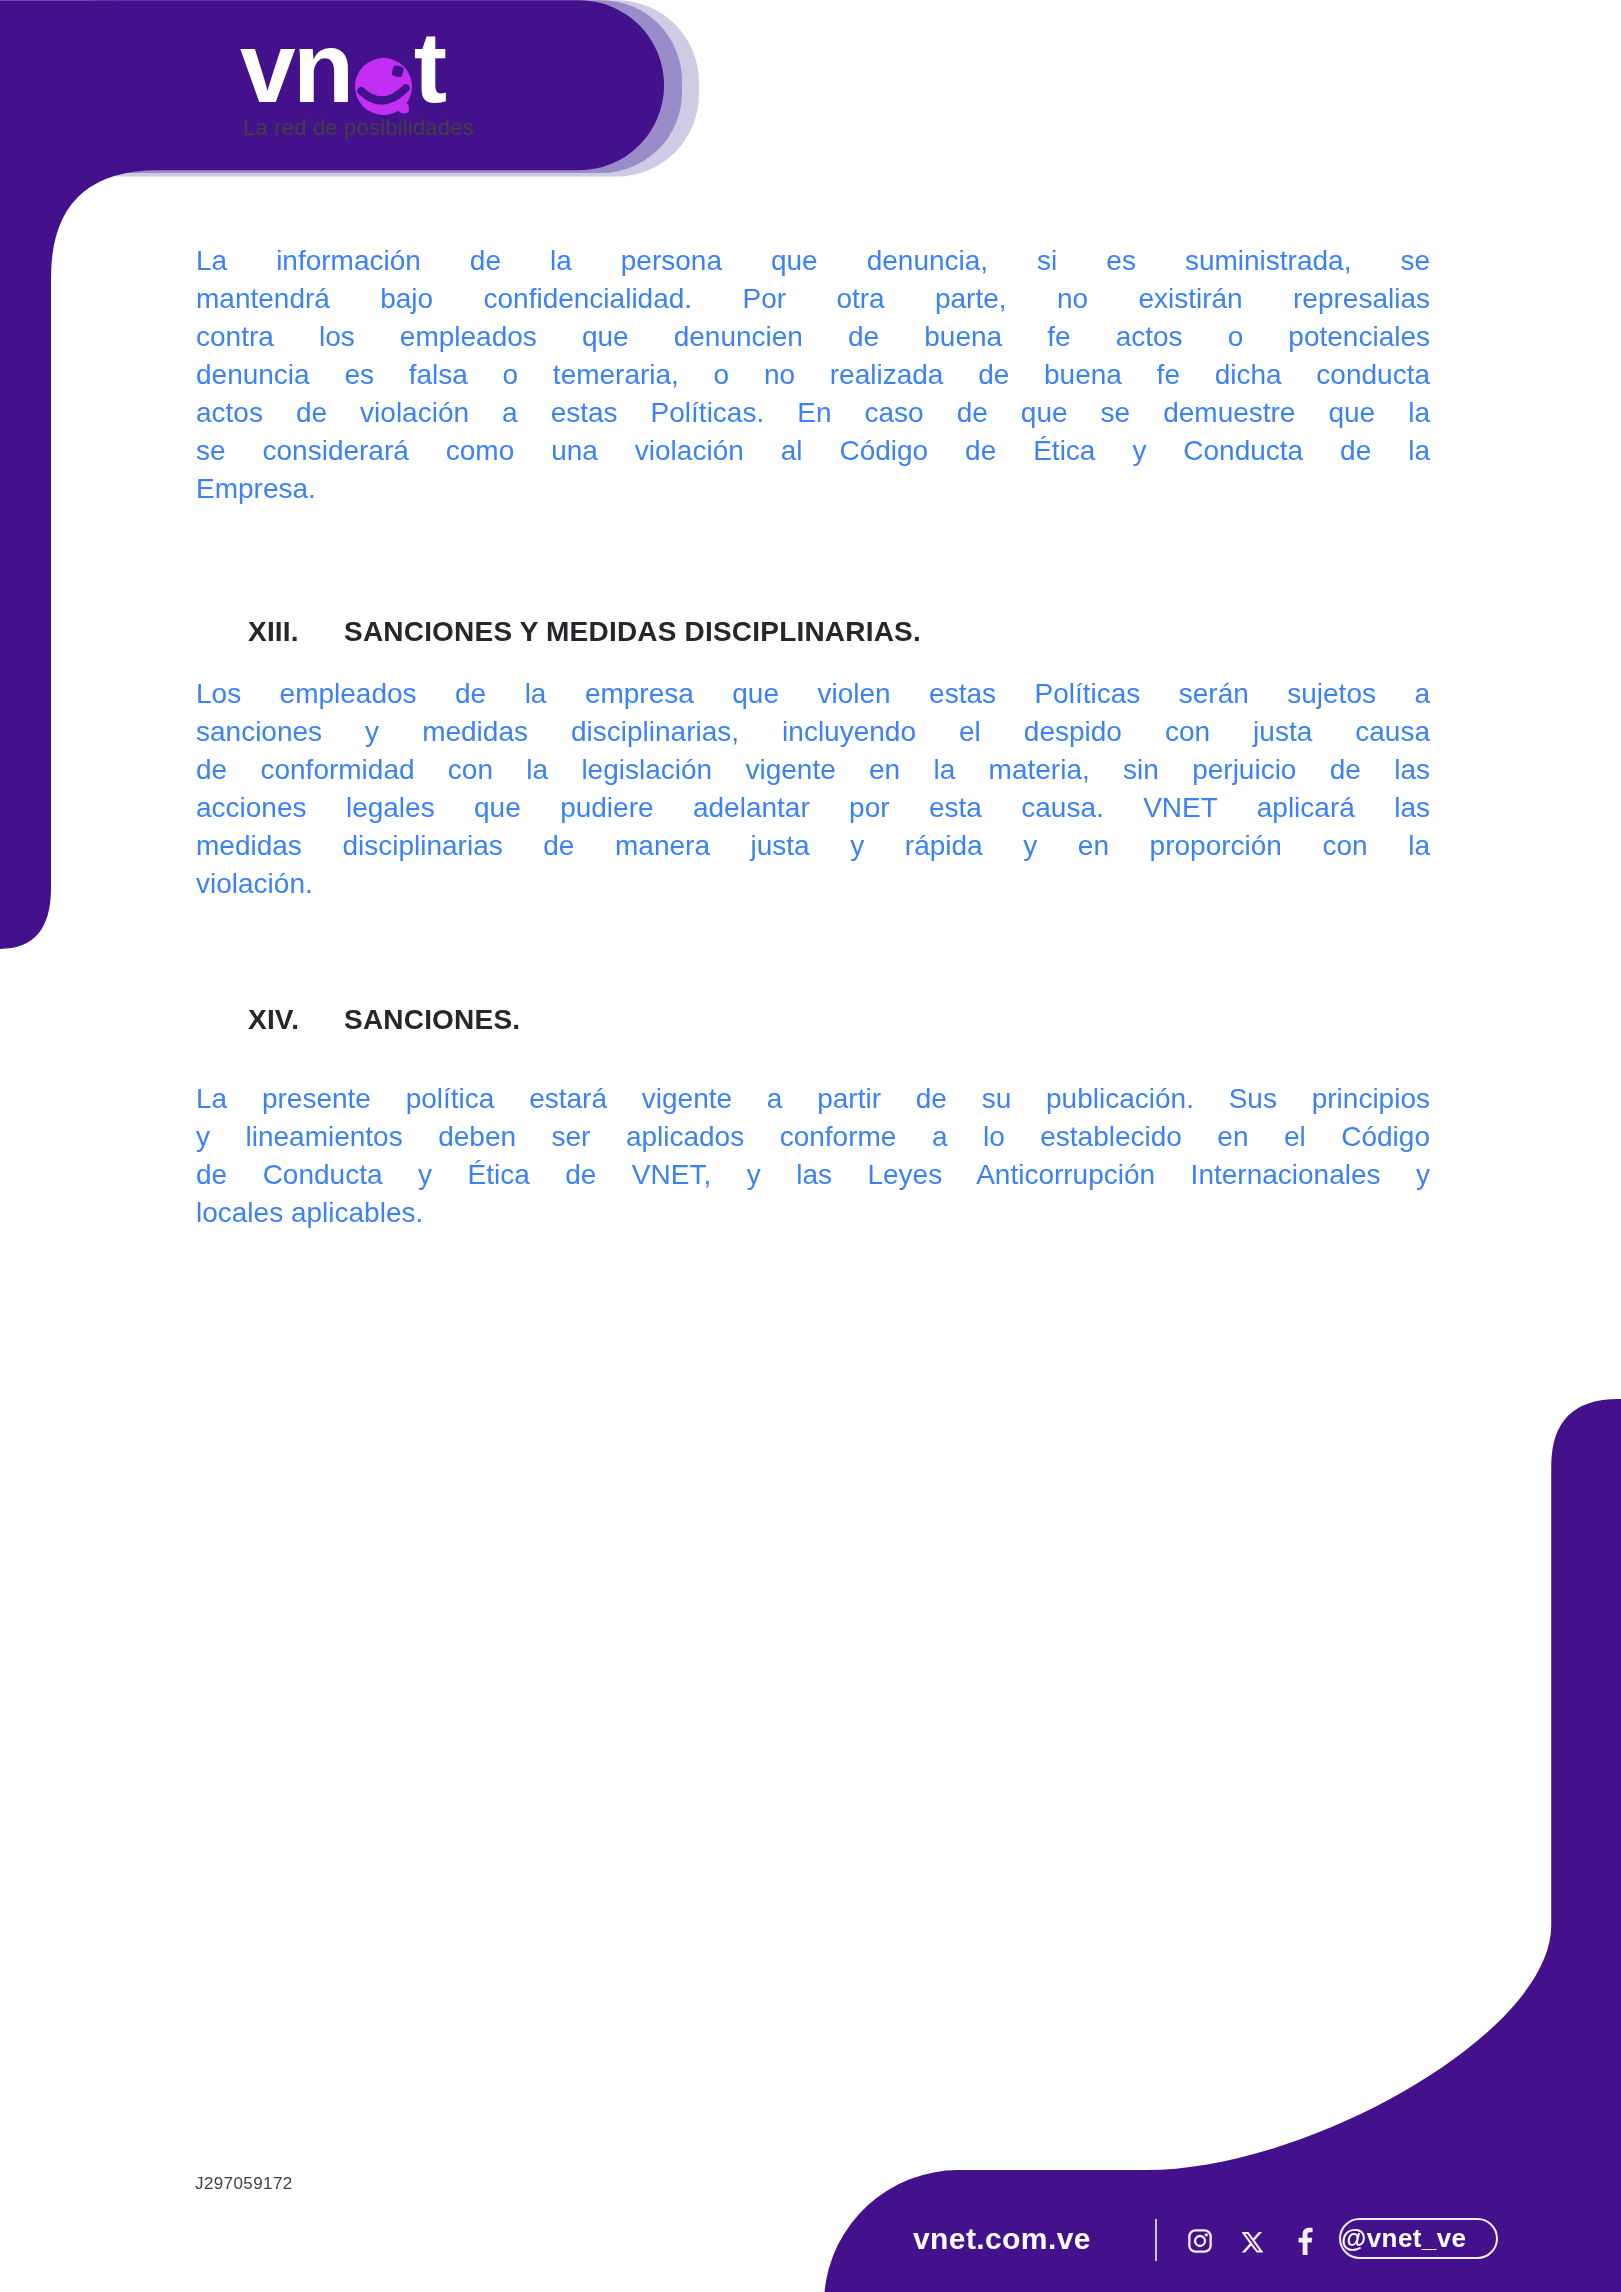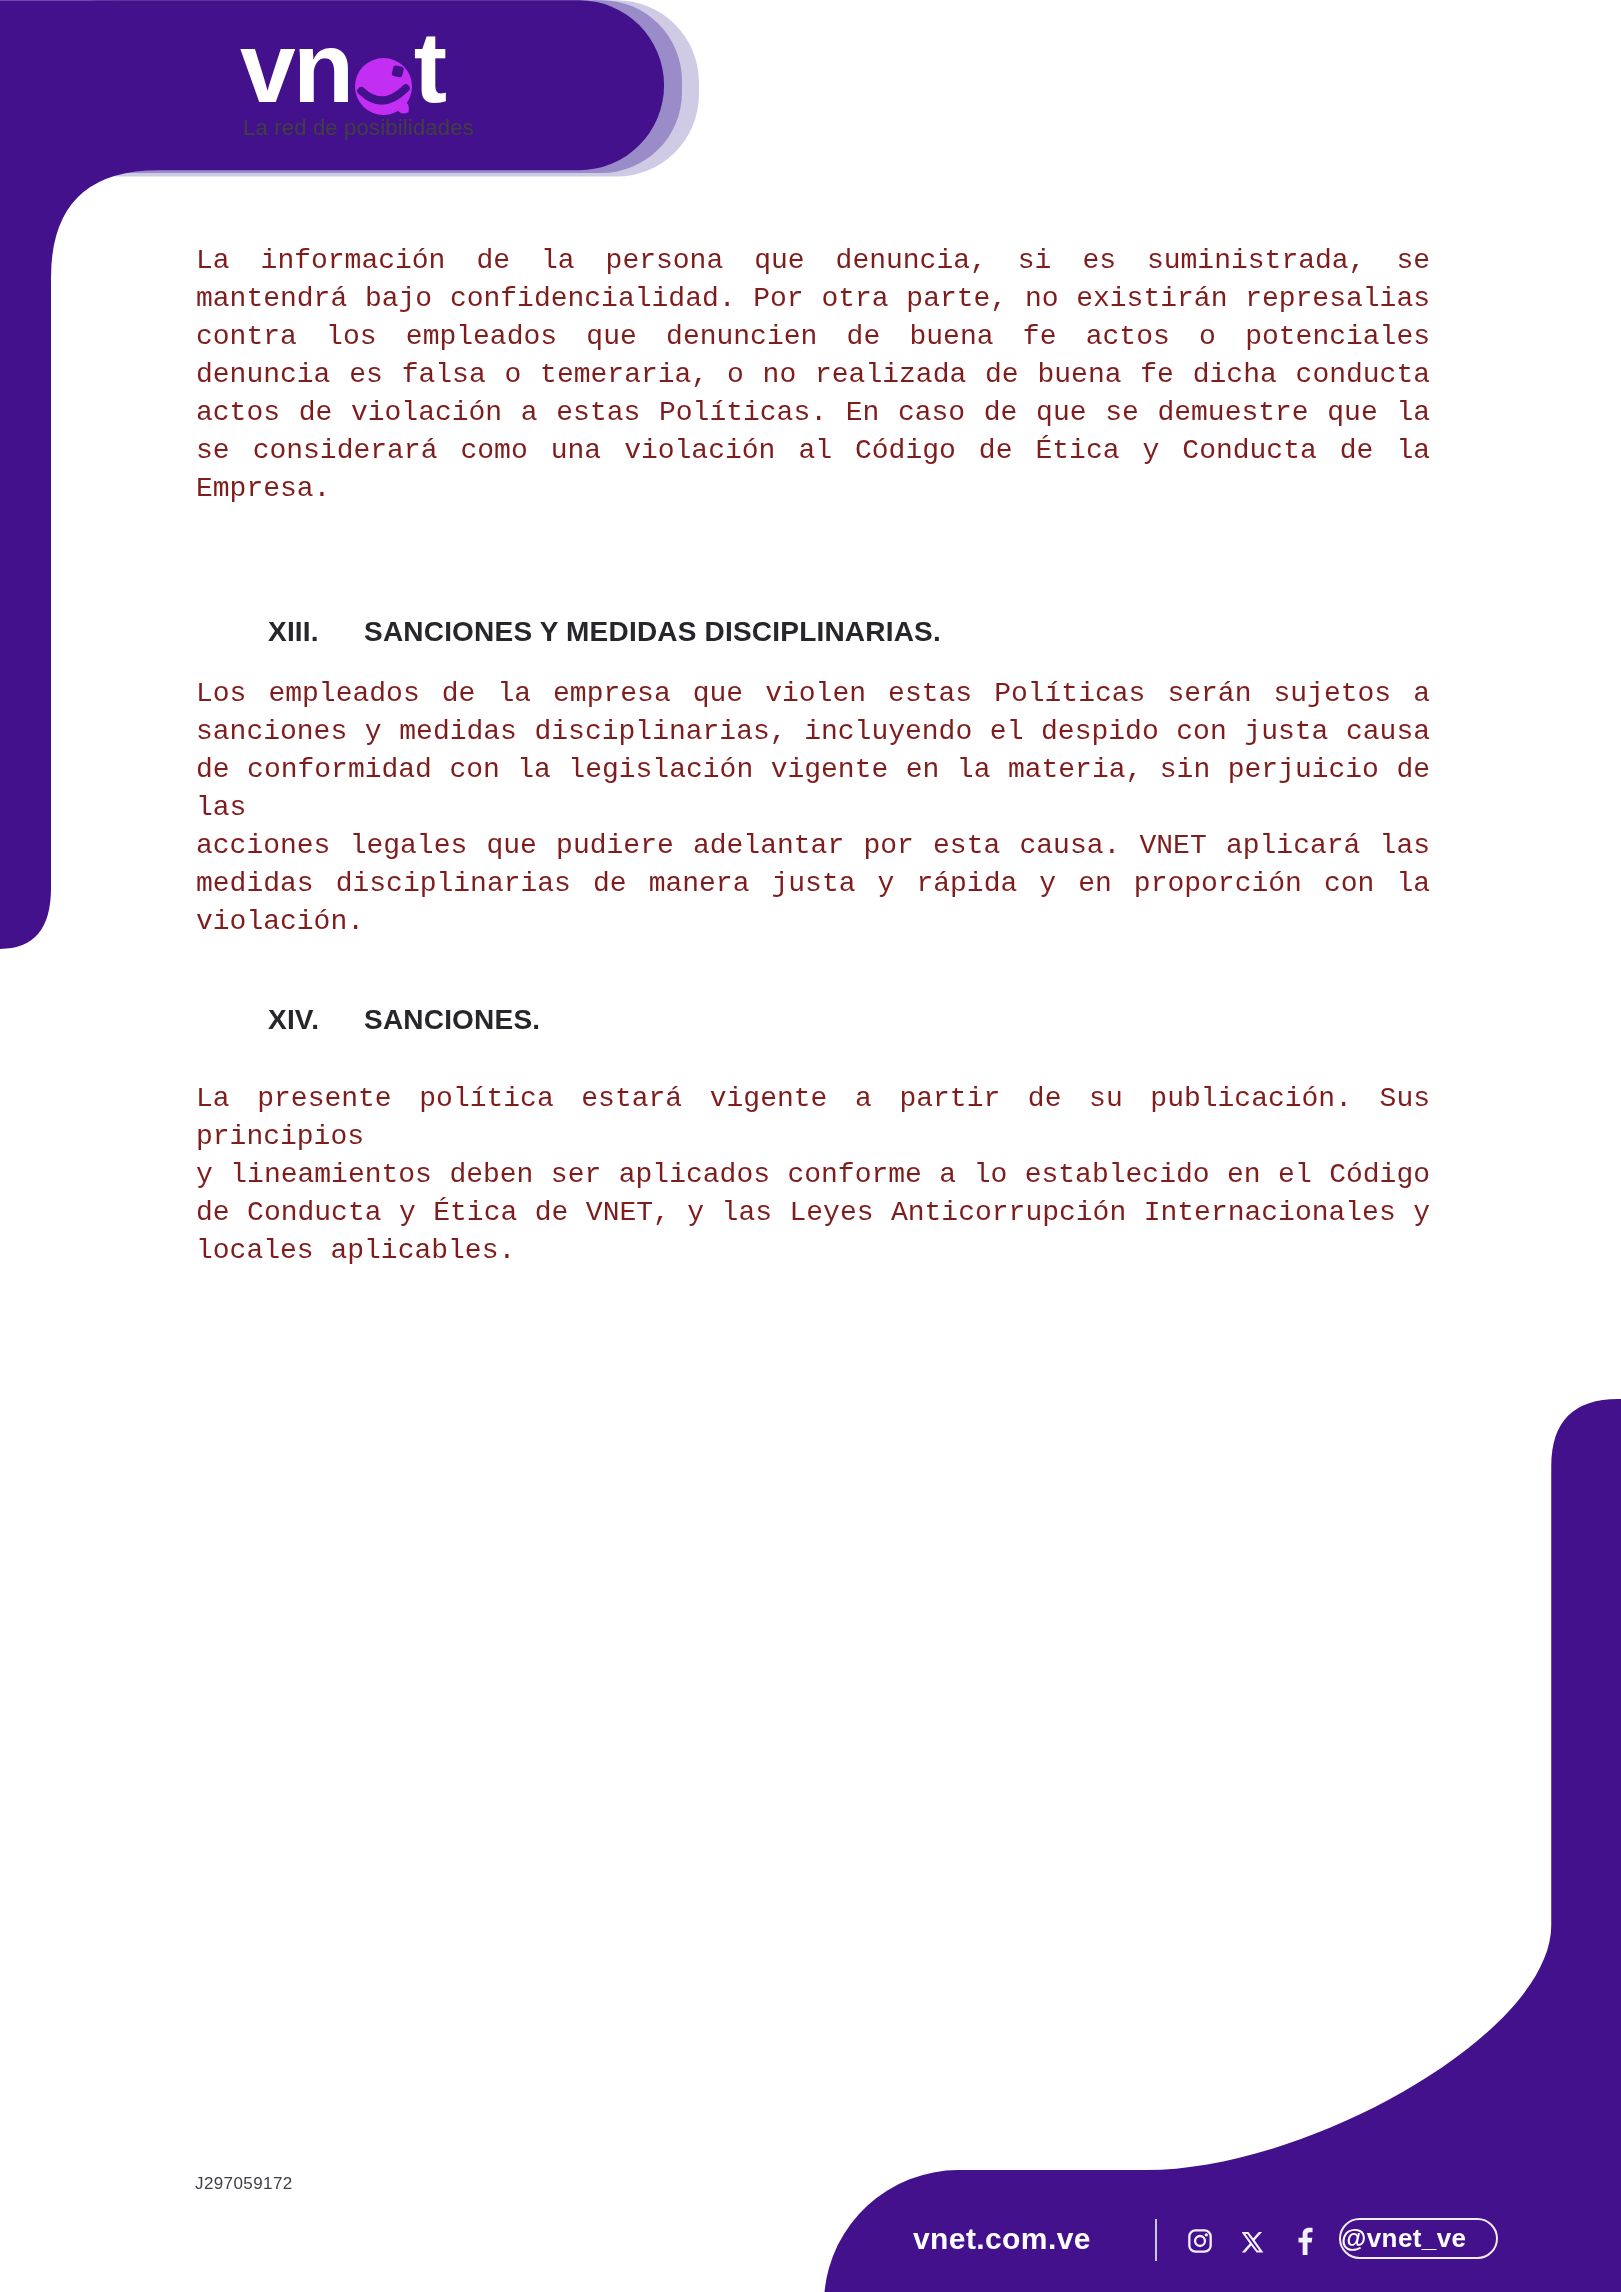--- a/index.html
+++ b/index.html
@@ -13,26 +13,26 @@
 
   
   .logo{position:absolute;left:240px;top:14.3px;height:100px;color:#ffffff;
         font-weight:700;font-size:100px;letter-spacing:-2.7px;line-height:93px;
         display:flex;align-items:flex-end;}
   .logo .e-svg{width:57px;height:57px;margin:0 1.8px -0.9px 3.6px;}
   .tagline{position:absolute;left:243px;top:115px;width:220px;color:#404040;
            font-size:22px;letter-spacing:0.2px;white-space:nowrap;}
 
   
-  .para{position:absolute;left:196px;width:1234px;color:#7f1d1d;
-        font-size:28px;line-height:38px;font-family:Liberation Mono, monospace;}
+  .para{position:absolute;left:196px;width:1234px;color:#3b82f6;
+        font-size:28px;line-height:38px;}
   .para .ln{text-align:justify;text-align-last:justify;}
   .para .ln.last{text-align-last:left;}
   .heading{position:absolute;left:248px;color:#26262b;font-weight:700;
-           font-size:28px;line-height:38px;white-space:nowrap;letter-spacing:0.2px;margin-left:20px;}
+           font-size:28px;line-height:38px;white-space:nowrap;letter-spacing:0.2px;}
   .heading .num{display:inline-block;width:96px;}
   .footnote{position:absolute;left:195px;top:2174px;font-size:17px;color:#3e3e44;
             letter-spacing:0.4px;}
 
   
   .site{position:absolute;left:913px;top:2222px;color:#ffffff;font-weight:700;
         font-size:30px;letter-spacing:0.4px;white-space:nowrap;}
   .divider{position:absolute;left:1155px;top:2219px;width:1.8px;height:42px;
            background:rgba(255,255,255,.75);}
   .soc{position:absolute;top:2229px;width:24px;height:24px;}

